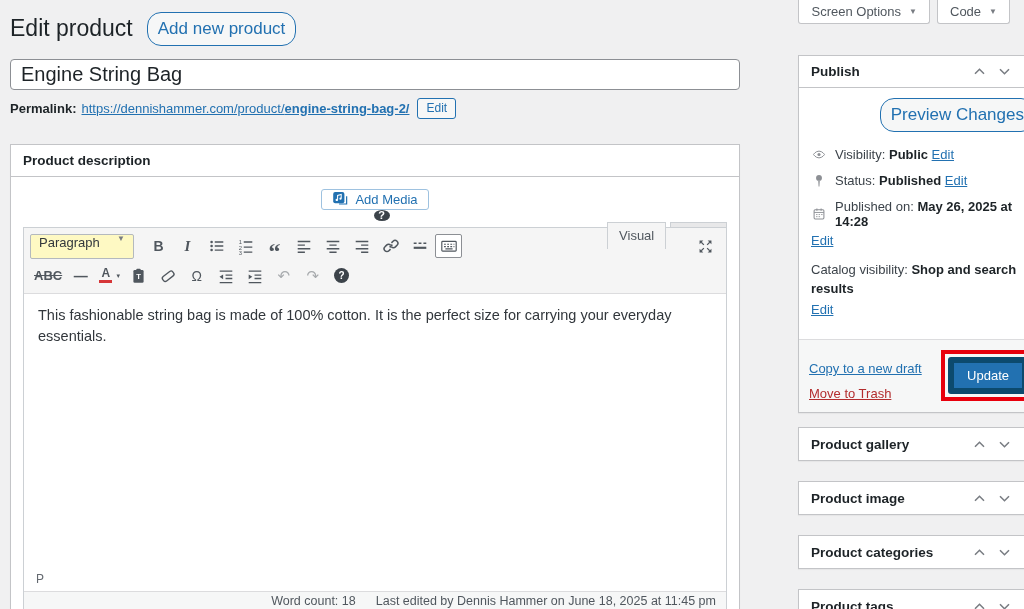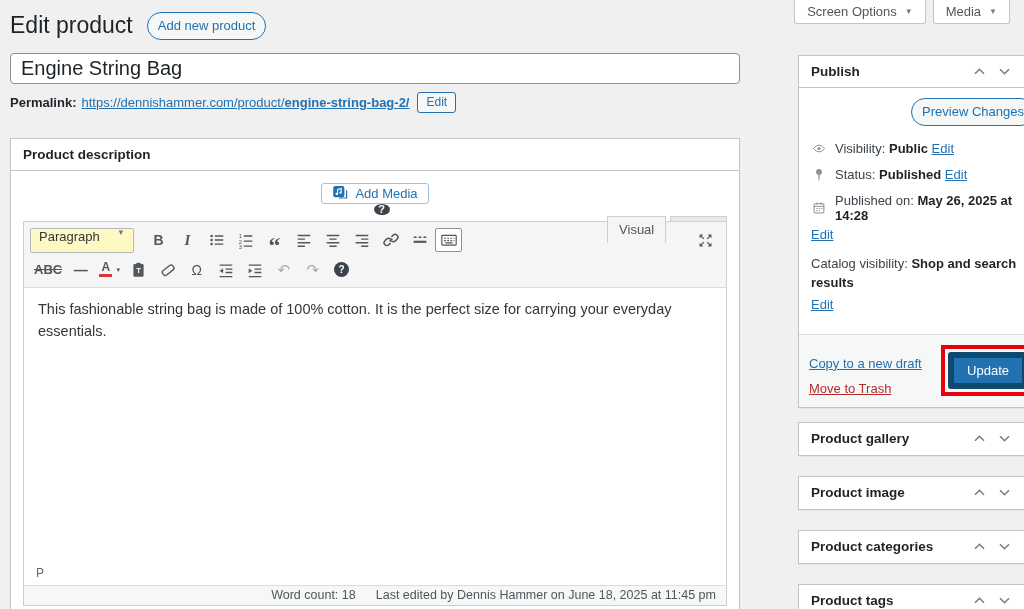--- a/index.html
+++ b/index.html
@@ -15,21 +15,21 @@
   .screen-tabs{position:absolute;top:0;right:14px;display:flex;gap:7px;z-index:9;}
   .screen-tab{background:#fff;border:1px solid #c3c4c7;border-top:none;border-radius:0 0 3px 3px;
     padding:0 12px;height:23px;display:flex;align-items:center;gap:8px;color:#50575e;font-size:13px;}
   .caret{font-size:8px;color:#787c82;line-height:1;}
 
   
   .main{position:absolute;left:10px;top:12px;width:730px;}
   .page-head{display:flex;align-items:center;gap:14px;}
   .page-head h1{font-size:23px;font-weight:400;color:#1d2327;margin:0;line-height:1.2;}
   .btn-secondary{background:#f6f7f7;border:1px solid #2271b1;color:#2271b1;border-radius:14px;
-    padding:4px 10px;font-size:13px;line-height:1.4;}
+    padding:4px 10px;font-size:17px;line-height:1.4;}
   .title-input{margin-top:13px;width:100%;box-sizing:border-box;height:31px;border:1px solid #8c8f94;
     border-radius:4px;padding:2px 10px;font-size:20px;color:#1d2327;background:#fff;font-family:inherit;}
   .permalink{margin-top:8px;display:flex;align-items:center;gap:5px;}
   .permalink .plabel{font-weight:700;color:#1d2327;}
   .link{color:#2271b1;text-decoration:underline;}
   .permalink b{font-weight:700;}
   .edit-mini{padding:1px 8px;font-size:12px;border-radius:3px;margin-left:3px;}
 
   
   .postbox{background:#fff;border:1px solid #c3c4c7;box-shadow:0 1px 1px rgba(0,0,0,.04);}
@@ -101,21 +101,21 @@
 </style>
 </head>
 <body>
 
 <div class="screen-tabs">
   <div class="screen-tab">
     <span>Screen Options</span>
     <span class="caret">▼</span>
   </div>
   <div class="screen-tab">
-    <span>Media</span>
+    <span>Code</span>
     <span class="caret">▼</span>
   </div>
 </div>
 
 <div class="main">
   <div class="page-head">
     <h1>Edit product</h1>
     <button class="btn-secondary">Add new product</button>
   </div>
 

